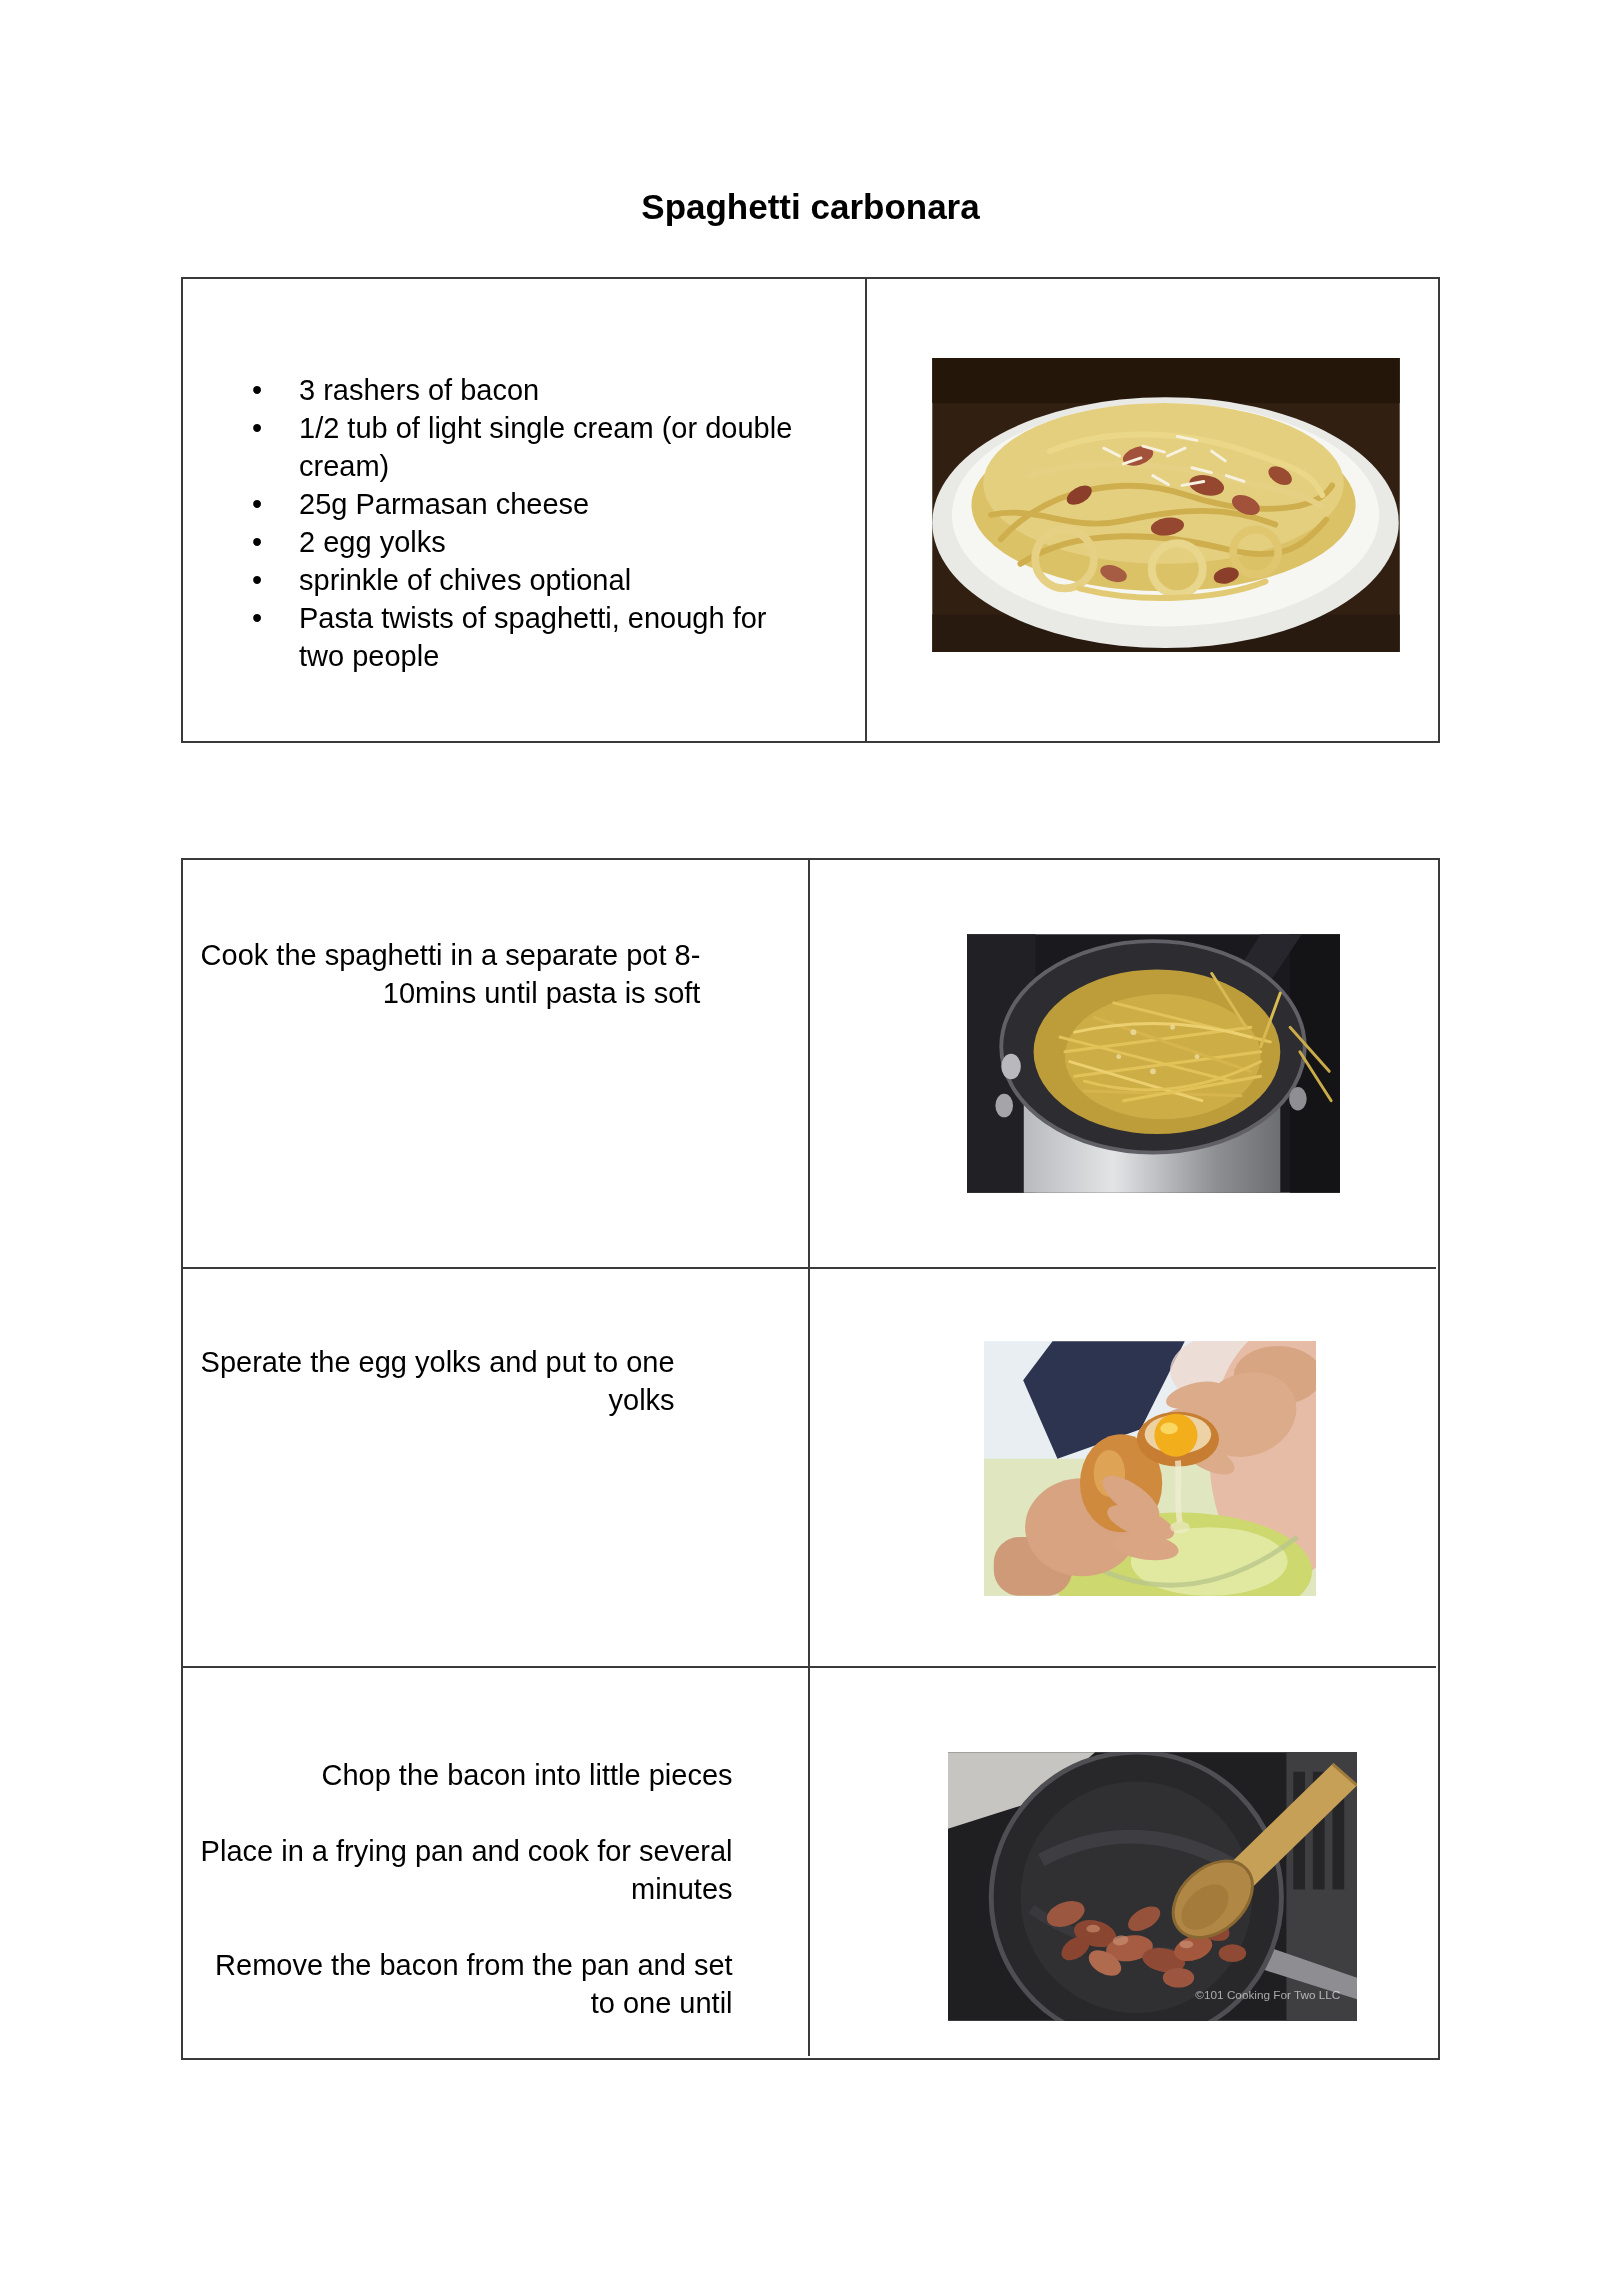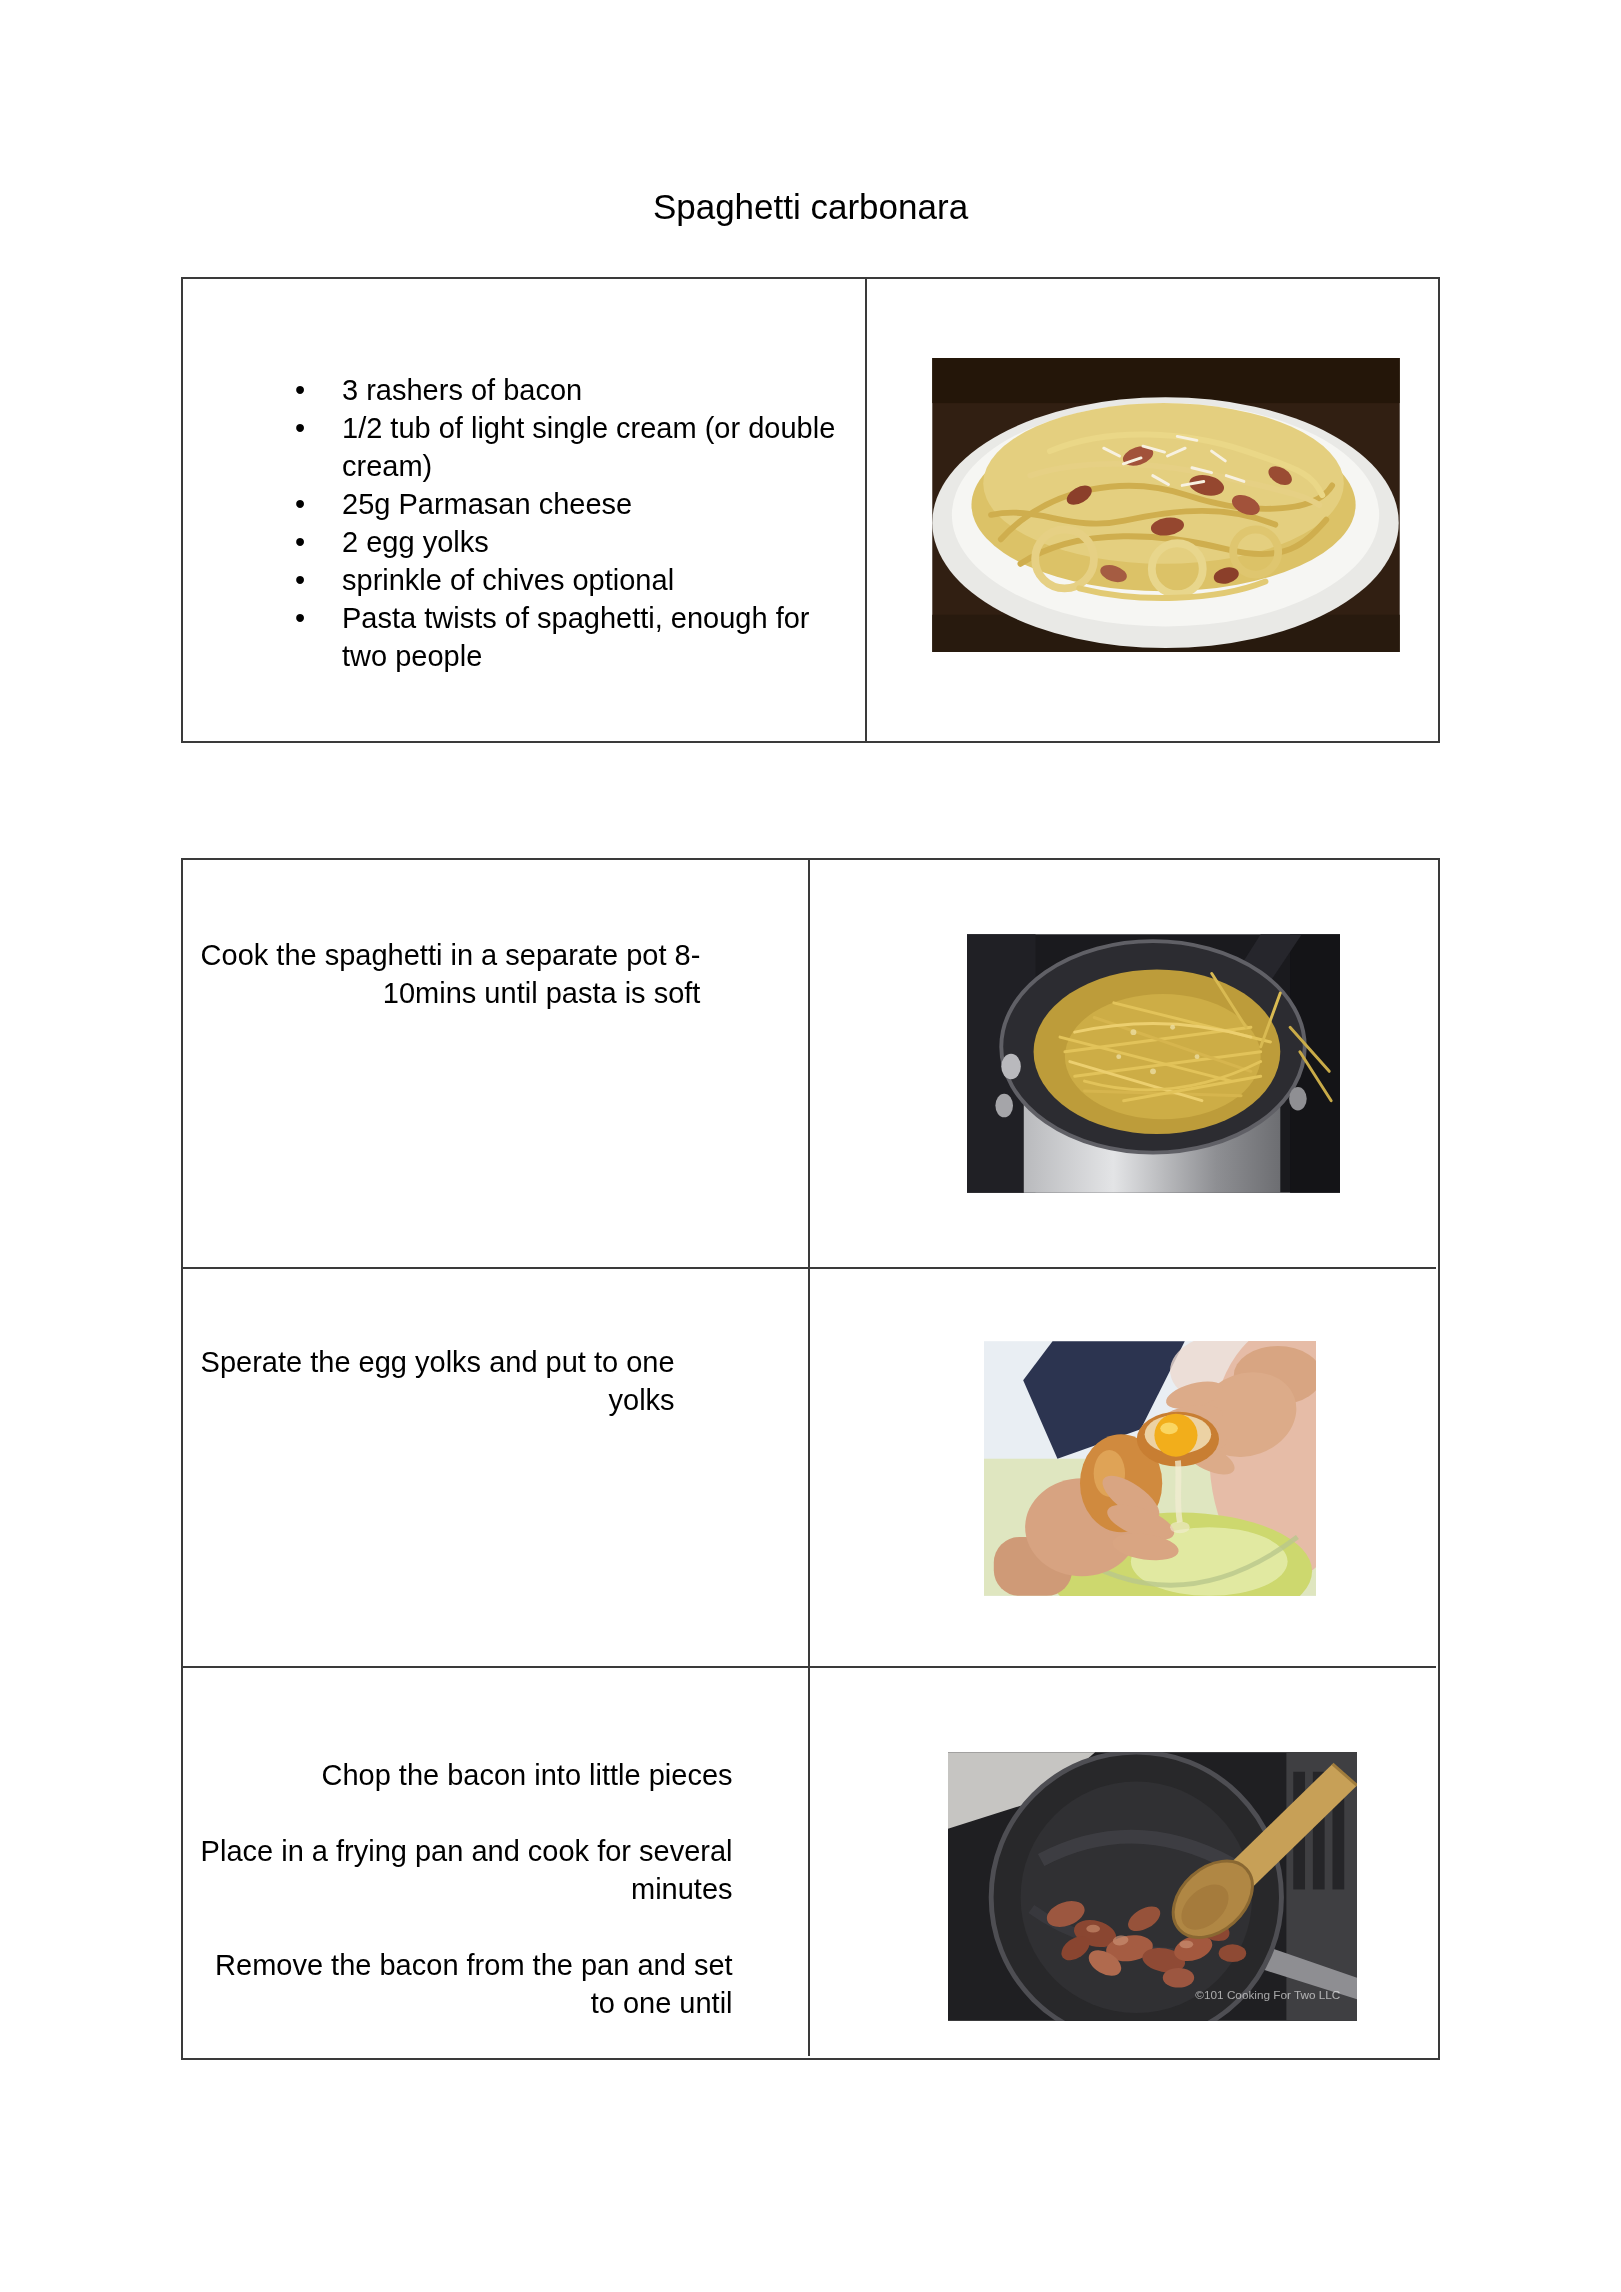--- a/index.html
+++ b/index.html
@@ -2,34 +2,34 @@
 <html><head>
 <meta charset="utf-8">
 <style>
   html,body { margin:0; padding:0; background:#ffffff; }
   .page {
     position:relative; width:1621px; height:2293px; background:#ffffff;
     font-family:"Liberation Sans", sans-serif; color:#000; overflow:hidden;
   }
   .title {
     position:absolute; top:187px; left:0; width:100%;
-    text-align:center; font-size:35px; font-weight:normal; margin:0;
+    text-align:center; font-size:35px; font-weight:bold; margin:0;
   }
   .method-heading {
     position:absolute; top:780px; left:0; width:100%;
     text-align:center; font-size:29px; font-weight:bold; margin:0;
   }
   .tbl {
     position:absolute; left:181px; width:1259px; box-sizing:border-box;
     border:2.9px solid #3a3a3a; background:#fff; display:grid;
   }
   .ing-tbl { top:277px; height:466px; grid-template-columns:684px 569px; }
   .mth-tbl { top:858px; height:1202px; grid-template-columns:627px 626px; grid-template-rows:409px 399px 388px; }
   .cell { position:relative; box-sizing:border-box; }
-  .div-r { border-right:2.9px solid #3a3a3a;padding-left:43px; }
+  .div-r { border-right:2.9px solid #3a3a3a; }
   .div-b { border-bottom:2.9px solid #3a3a3a; }
   .ing-list { margin:0; padding:92px 0 0 69px; list-style:none; font-size:29px; line-height:38px; }
   .ing-list li { position:relative; padding-left:47px; }
   .ing-list li::before { content:"\2022"; position:absolute; left:0; top:0; }
   .tline { white-space:nowrap; }
   .step-text { position:absolute; left:17.6px; font-size:29px; line-height:38px;text-align:right; }
   .st1 { top:76px; } .st2 { top:74px; } .st3 { top:88px; }
   .para { margin:0 0 38px 0; }
   .para:last-child { margin-bottom:0; }
   .photo { position:absolute; display:block; }

